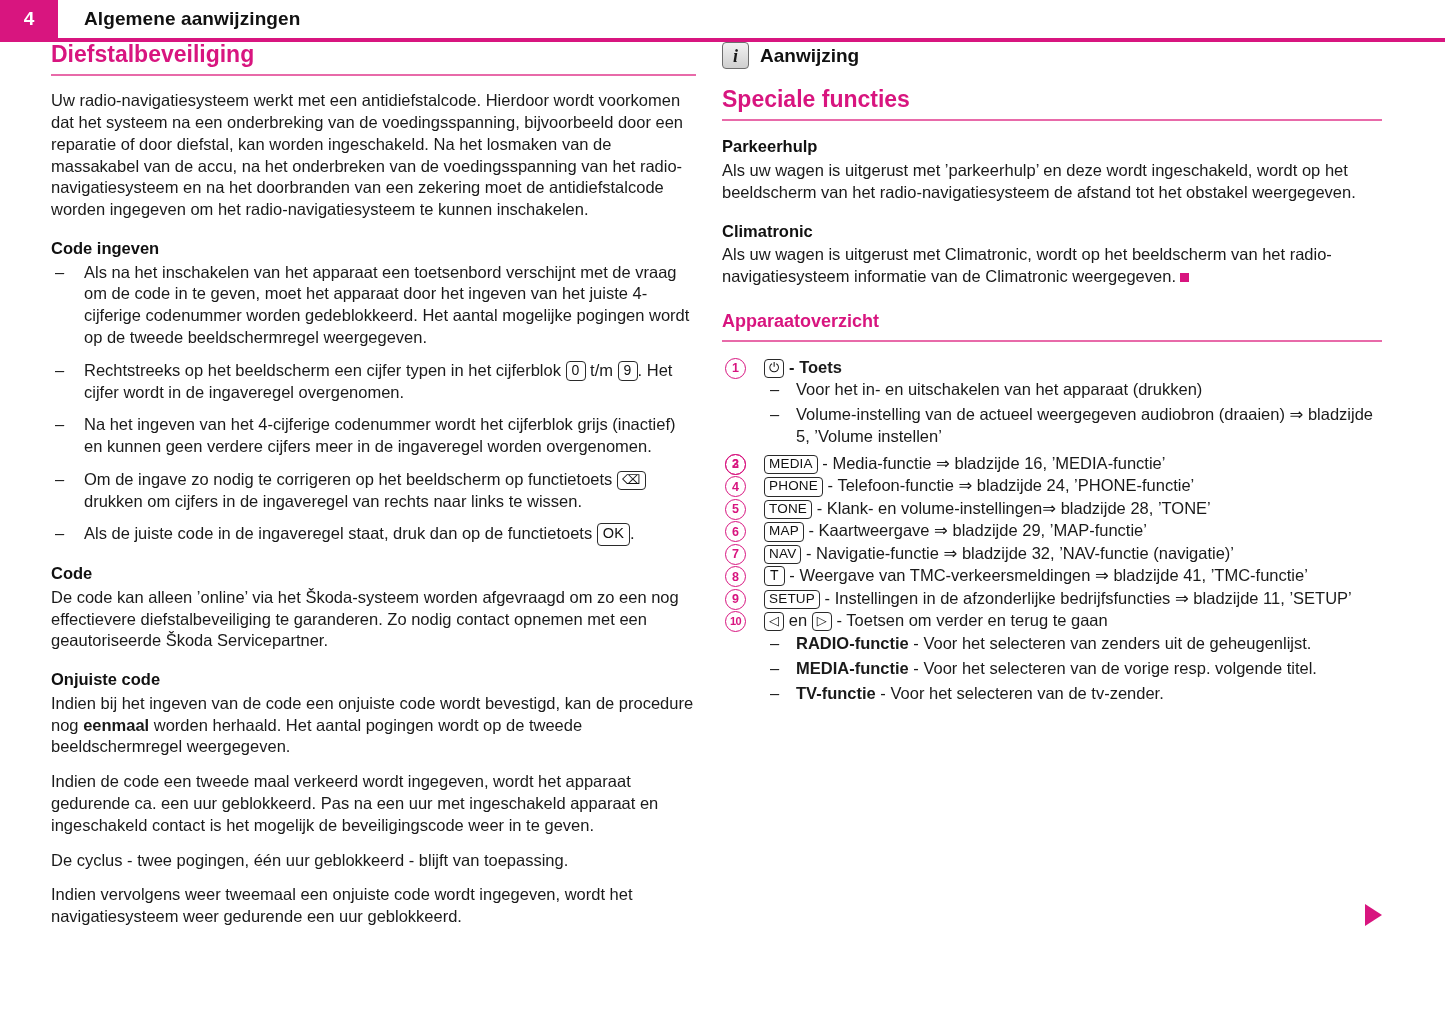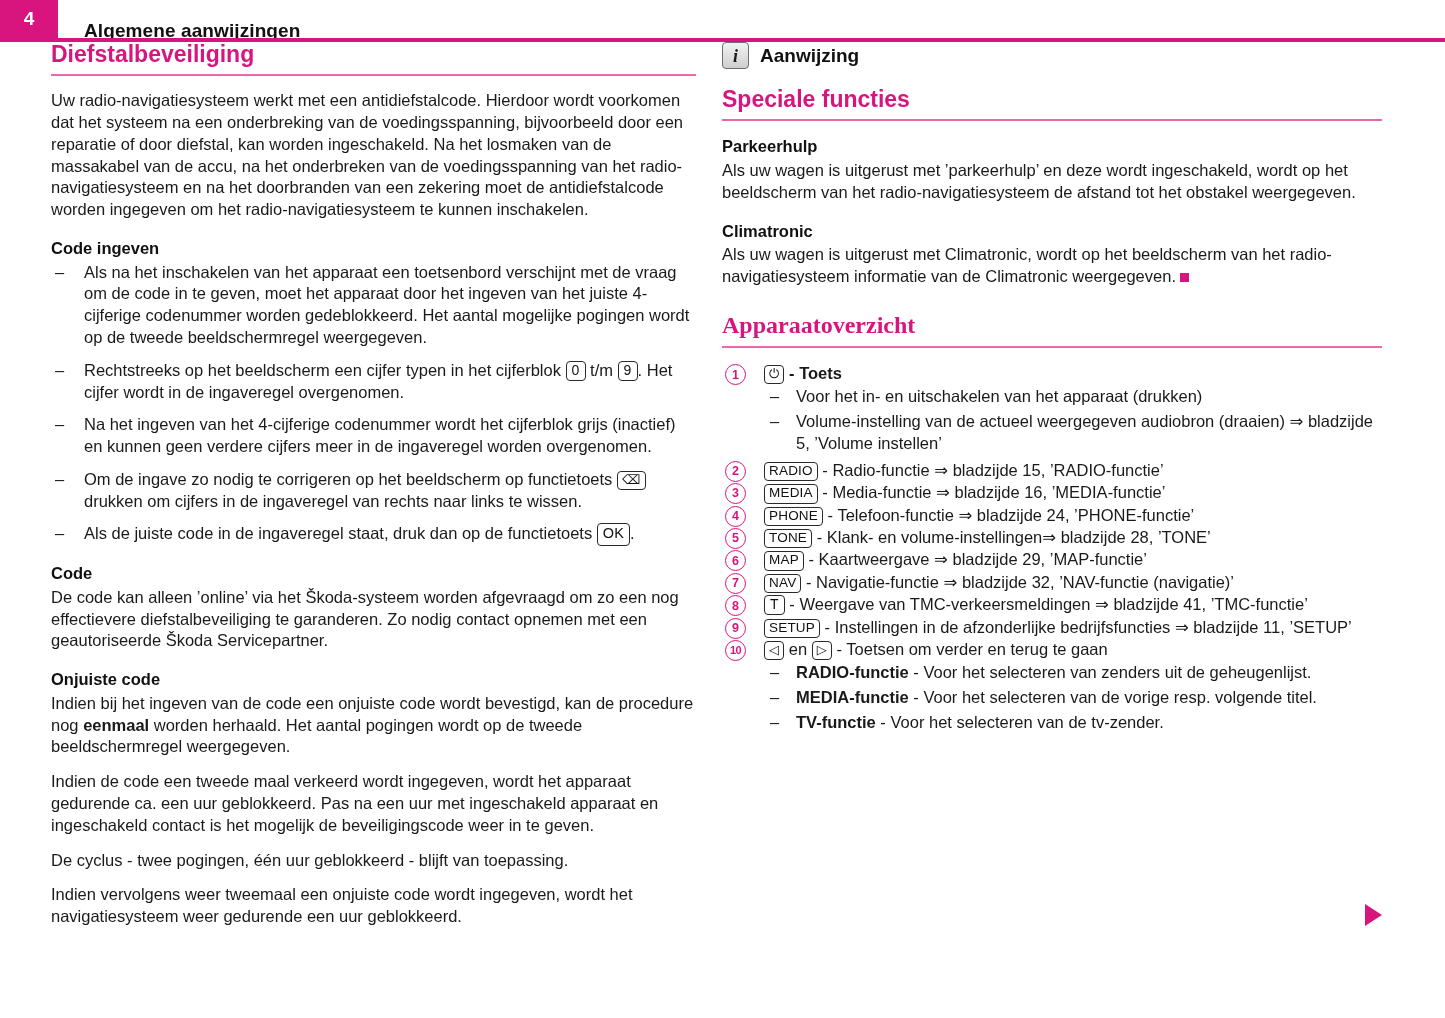--- a/index.html
+++ b/index.html
@@ -26,21 +26,20 @@
     position:absolute; left:0; top:0; width:58px; height:38px;
     color:#ffffff; font-size:19px; font-weight:bold;
     display:flex; align-items:center; justify-content:center;
     letter-spacing:0px;
   }
   .header-title {
     position:absolute; left:84px; top:0; height:38px;
     display:flex; align-items:center;
     font-size:19px; font-weight:bold; color:#111111;
     letter-spacing:0.1px;
-    margin-top:12px;
   }
   .header-rule {
     position:absolute; left:0; top:38px; width:100%; height:4px;
     background:#d8157f;
   }
 
   
   .page {
     position:absolute; top:42px; left:0; width:1436px; height:976px;
   }
@@ -52,24 +51,23 @@
 
   
   h1.section {
     margin:0 0 14px 0; padding:0 0 7px 0;
     font-size:23px; font-weight:bold; color:#d8157f;
     border-bottom:2px solid #e86aa9;
     line-height:1.1;
     letter-spacing:0px;
   }
   h1.section.big {
-    font-size:24px;
+    font-size:18px;
     border-bottom:2px solid #e86aa9;
     padding-bottom:8px;
-    font-family:Liberation Serif, serif;
   }
   h2.sub {
     margin:18px 0 3px 0;
     font-size:16.5px; font-weight:bold; color:#111111;
     line-height:1.2;
   }
 
   
   p.body {
     margin:0 0 13px 0;
@@ -223,21 +221,21 @@
       <span>Als uw wagen is uitgerust met Climatronic, wordt op het beeldscherm van het radio-navigatiesysteem informatie van de Climatronic weergegeven.</span><span class="endmark"></span>
     </p>
 
     <h1 class="section big" style="margin-top:24px;">Apparaatoverzicht</h1>
 
     <ol class="numlist" id="apparaat-list">
         <li><span class="circnum">1</span><span><span class="key sym">⏻</span><span class="b"> - Toets</span></span><ul class="subdash">
             <li><span class="dash-mark">–</span><span>Voor het in- en uitschakelen van het apparaat (drukken)</span></li>
             <li><span class="dash-mark">–</span><span>Volume-instelling van de actueel weergegeven audiobron (draaien) ⇒ bladzijde 5, ’Volume instellen’</span></li>
           </ul></li>
-        <li><span class="circnum">2</span><span><span class="key">RADIO</span><span> - Radio-functie ⇒ bladzijde 15, ’RADIO-functie’</span></span></li>
+        <li><span class="circnum">2</span></li>
         <li><span class="circnum">3</span><span><span class="key">MEDIA</span><span> - Media-functie ⇒ bladzijde 16, ’MEDIA-functie’</span></span></li>
         <li><span class="circnum">4</span><span><span class="key">PHONE</span><span> - Telefoon-functie ⇒ bladzijde 24, ’PHONE-functie’</span></span></li>
         <li><span class="circnum">5</span><span><span class="key">TONE</span><span> - Klank- en volume-instellingen⇒ bladzijde 28, ’TONE’</span></span></li>
         <li><span class="circnum">6</span><span><span class="key">MAP</span><span> - Kaartweergave ⇒ bladzijde 29, ’MAP-functie’</span></span></li>
         <li><span class="circnum">7</span><span><span class="key">NAV</span><span> - Navigatie-functie ⇒ bladzijde 32, ’NAV-functie (navigatie)’</span></span></li>
         <li><span class="circnum">8</span><span><span class="key num">T</span><span> - Weergave van TMC-verkeersmeldingen ⇒ bladzijde 41, ’TMC-functie’</span></span></li>
         <li><span class="circnum">9</span><span><span class="key">SETUP</span><span> - Instellingen in de afzonderlijke bedrijfsfuncties ⇒ bladzijde 11, ’SETUP’</span></span></li>
         <li><span class="circnum wide">10</span><span><span class="key sym">◁</span><span> en </span><span class="key sym">▷</span><span> - Toetsen om verder en terug te gaan</span></span><ul class="subdash">
             <li><span class="dash-mark">–</span><span class="b">RADIO-functie</span><span> - Voor het selecteren van zenders uit de geheugenlijst.</span></li>
             <li><span class="dash-mark">–</span><span class="b">MEDIA-functie</span><span> - Voor het selecteren van de vorige resp. volgende titel.</span></li>

